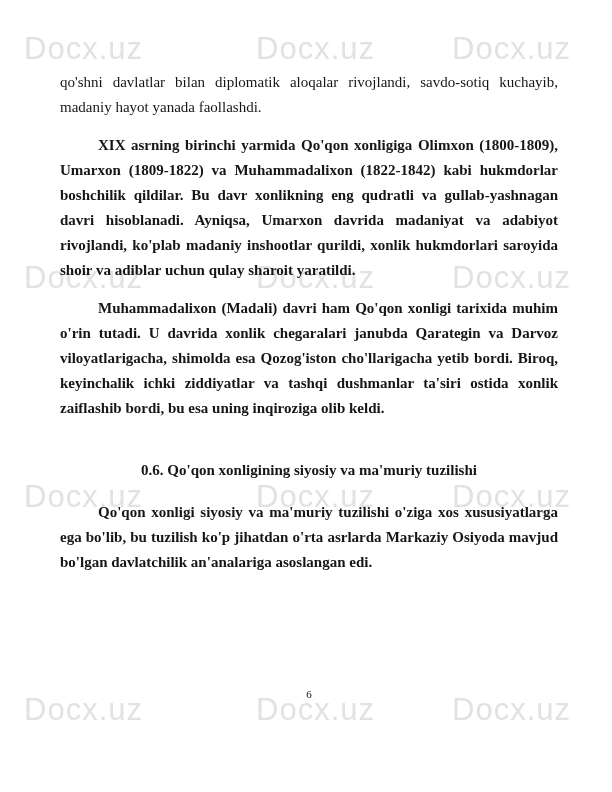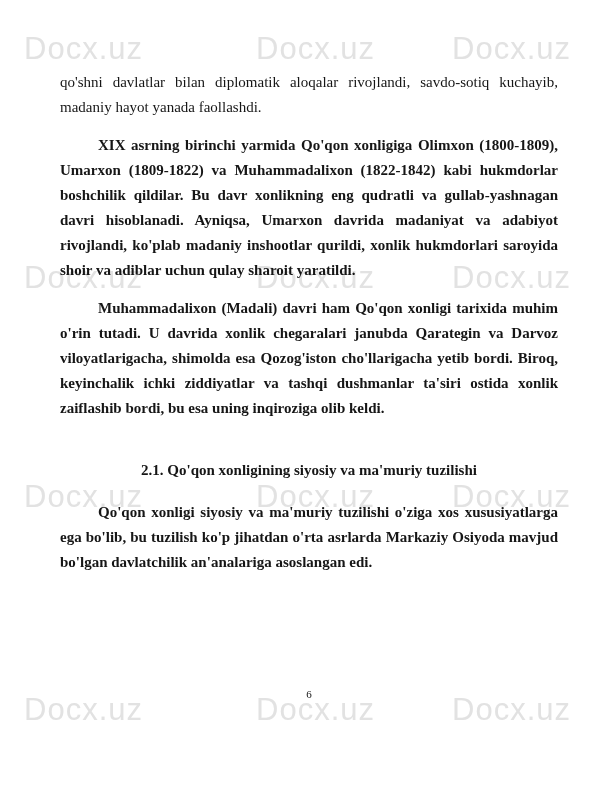--- a/index.html
+++ b/index.html
@@ -86,19 +86,19 @@
     <span class="wm r3 c3">Docx.uz</span>
     <span class="wm r4 c1">Docx.uz</span>
     <span class="wm r4 c2">Docx.uz</span>
     <span class="wm r4 c3">Docx.uz</span>
   </div>
 
   <div class="content">
     <p class="para">qo'shni davlatlar bilan diplomatik aloqalar rivojlandi, savdo-sotiq kuchayib, madaniy hayot yanada faollashdi.</p>
     <p class="para indent">XIX asrning birinchi yarmida Qo'qon xonligiga Olimxon (1800-1809), Umarxon (1809-1822) va Muhammadalixon (1822-1842) kabi hukmdorlar boshchilik qildilar. Bu davr xonlikning eng qudratli va gullab-yashnagan davri hisoblanadi. Ayniqsa, Umarxon davrida madaniyat va adabiyot rivojlandi, ko'plab madaniy inshootlar qurildi, xonlik hukmdorlari saroyida shoir va adiblar uchun qulay sharoit yaratildi.</p>
     <p class="para indent">Muhammadalixon (Madali) davri ham Qo'qon xonligi tarixida muhim o'rin tutadi. U davrida xonlik chegaralari janubda Qarategin va Darvoz viloyatlarigacha, shimolda esa Qozog'iston cho'llarigacha yetib bordi. Biroq, keyinchalik ichki ziddiyatlar va tashqi dushmanlar ta'siri ostida xonlik zaiflashib bordi, bu esa uning inqiroziga olib keldi.</p>
-    <h2 class="heading">2.1. Qo'qon xonligining siyosiy va ma'muriy tuzilishi</h2>
+    <h2 class="heading">0.6. Qo'qon xonligining siyosiy va ma'muriy tuzilishi</h2>
     <p class="para indent">Qo'qon xonligi siyosiy va ma'muriy tuzilishi o'ziga xos xususiyatlarga ega bo'lib, bu tuzilish ko'p jihatdan o'rta asrlarda Markaziy Osiyoda mavjud bo'lgan davlatchilik an'analariga asoslangan edi.</p>
   </div>
 
   <div class="page-number">6</div>
 
 </div>
 
 </body></html>

